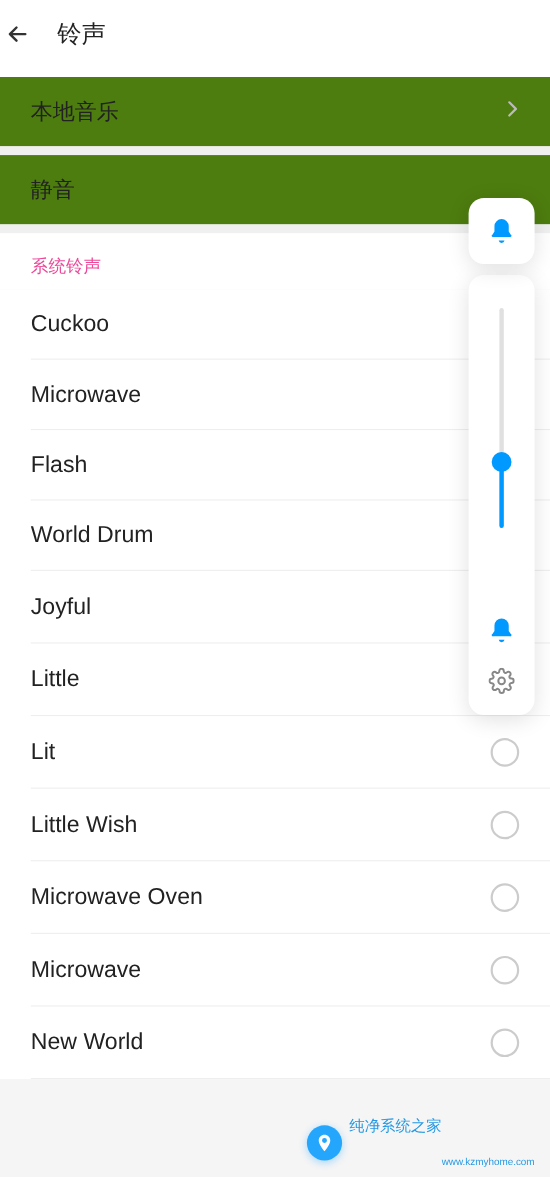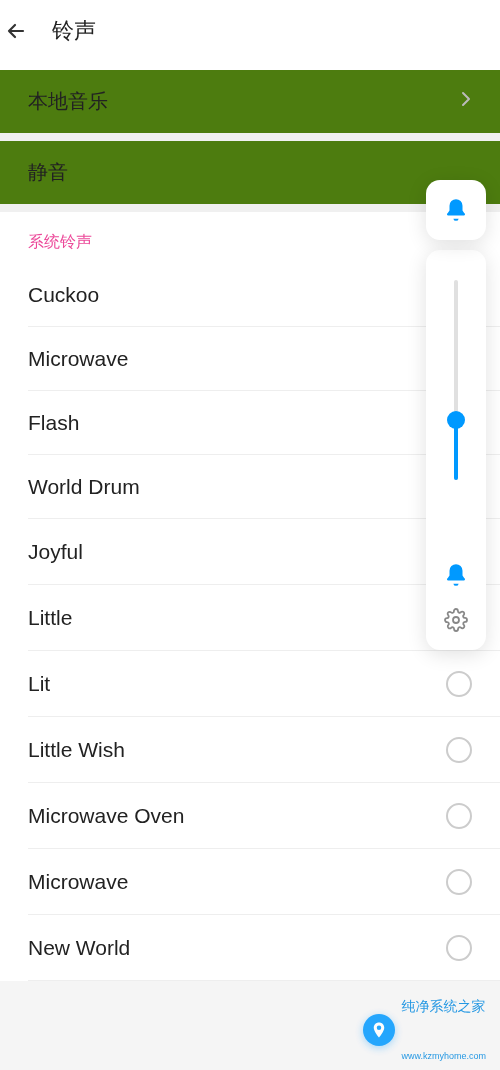--- a/index.html
+++ b/index.html
@@ -21,21 +21,21 @@
     .bell-top { position: absolute; top: 180px; right: 14px; width: 60px; height: 60px; background: #fff; border-radius: 14px; box-shadow: 0 4px 20px rgba(0,0,0,0.12); display: flex; align-items: center; justify-content: center; z-index: 11; }
     .volume-panel { top: 250px; padding-top: 20px; padding-bottom: 14px; height: 400px; }
     .slider-wrap { flex: 1; width: 100%; display: flex; flex-direction: column; align-items: center; padding: 10px 0; }
     .slider-track { width: 4px; height: 200px; background: #e0e0e0; border-radius: 2px; position: relative; margin-bottom: 6px; }
     .slider-fill { position: absolute; left: 0; bottom: 0; width: 4px; height: 30%; background: #0099ff; border-radius: 2px; }
     .slider-thumb { position: absolute; left: 50%; bottom: 30%; transform: translate(-50%, 50%); width: 18px; height: 18px; background: #0099ff; border-radius: 50%; }
     .bell-bottom { margin: 8px 0; }
     .gear { margin-top: 8px; }
     .watermark { position: absolute; bottom: 8px; right: 14px; display: flex; align-items: center; gap: 6px; opacity: 0.85; z-index: 20; }
     .watermark-icon { width: 32px; height: 32px; border-radius: 50%; background: #0099ff; display: flex; align-items: center; justify-content: center; box-shadow: 0 2px 8px rgba(0,150,255,0.4); }
-    .watermark-text { display: flex; flex-direction: column; line-height: 1.2; }
+    .watermark-text { display: flex; flex-direction: row; line-height: 1.2; }
     .watermark-title { font-size: 14px; color: #0088e0; font-weight: 500; }
     .watermark-url { font-size: 9px; color: #0088e0; margin-top: 36px; }
   </style>
 </head>
 <body>
 
 <div class="header">
   <div class="back-icon">
     <svg width="24" height="24" viewBox="0 0 24 24" fill="none" stroke="#333" stroke-width="2.2" stroke-linecap="round" stroke-linejoin="round">
         <path d="M19 12H5M11 18l-6-6 6-6"></path>

